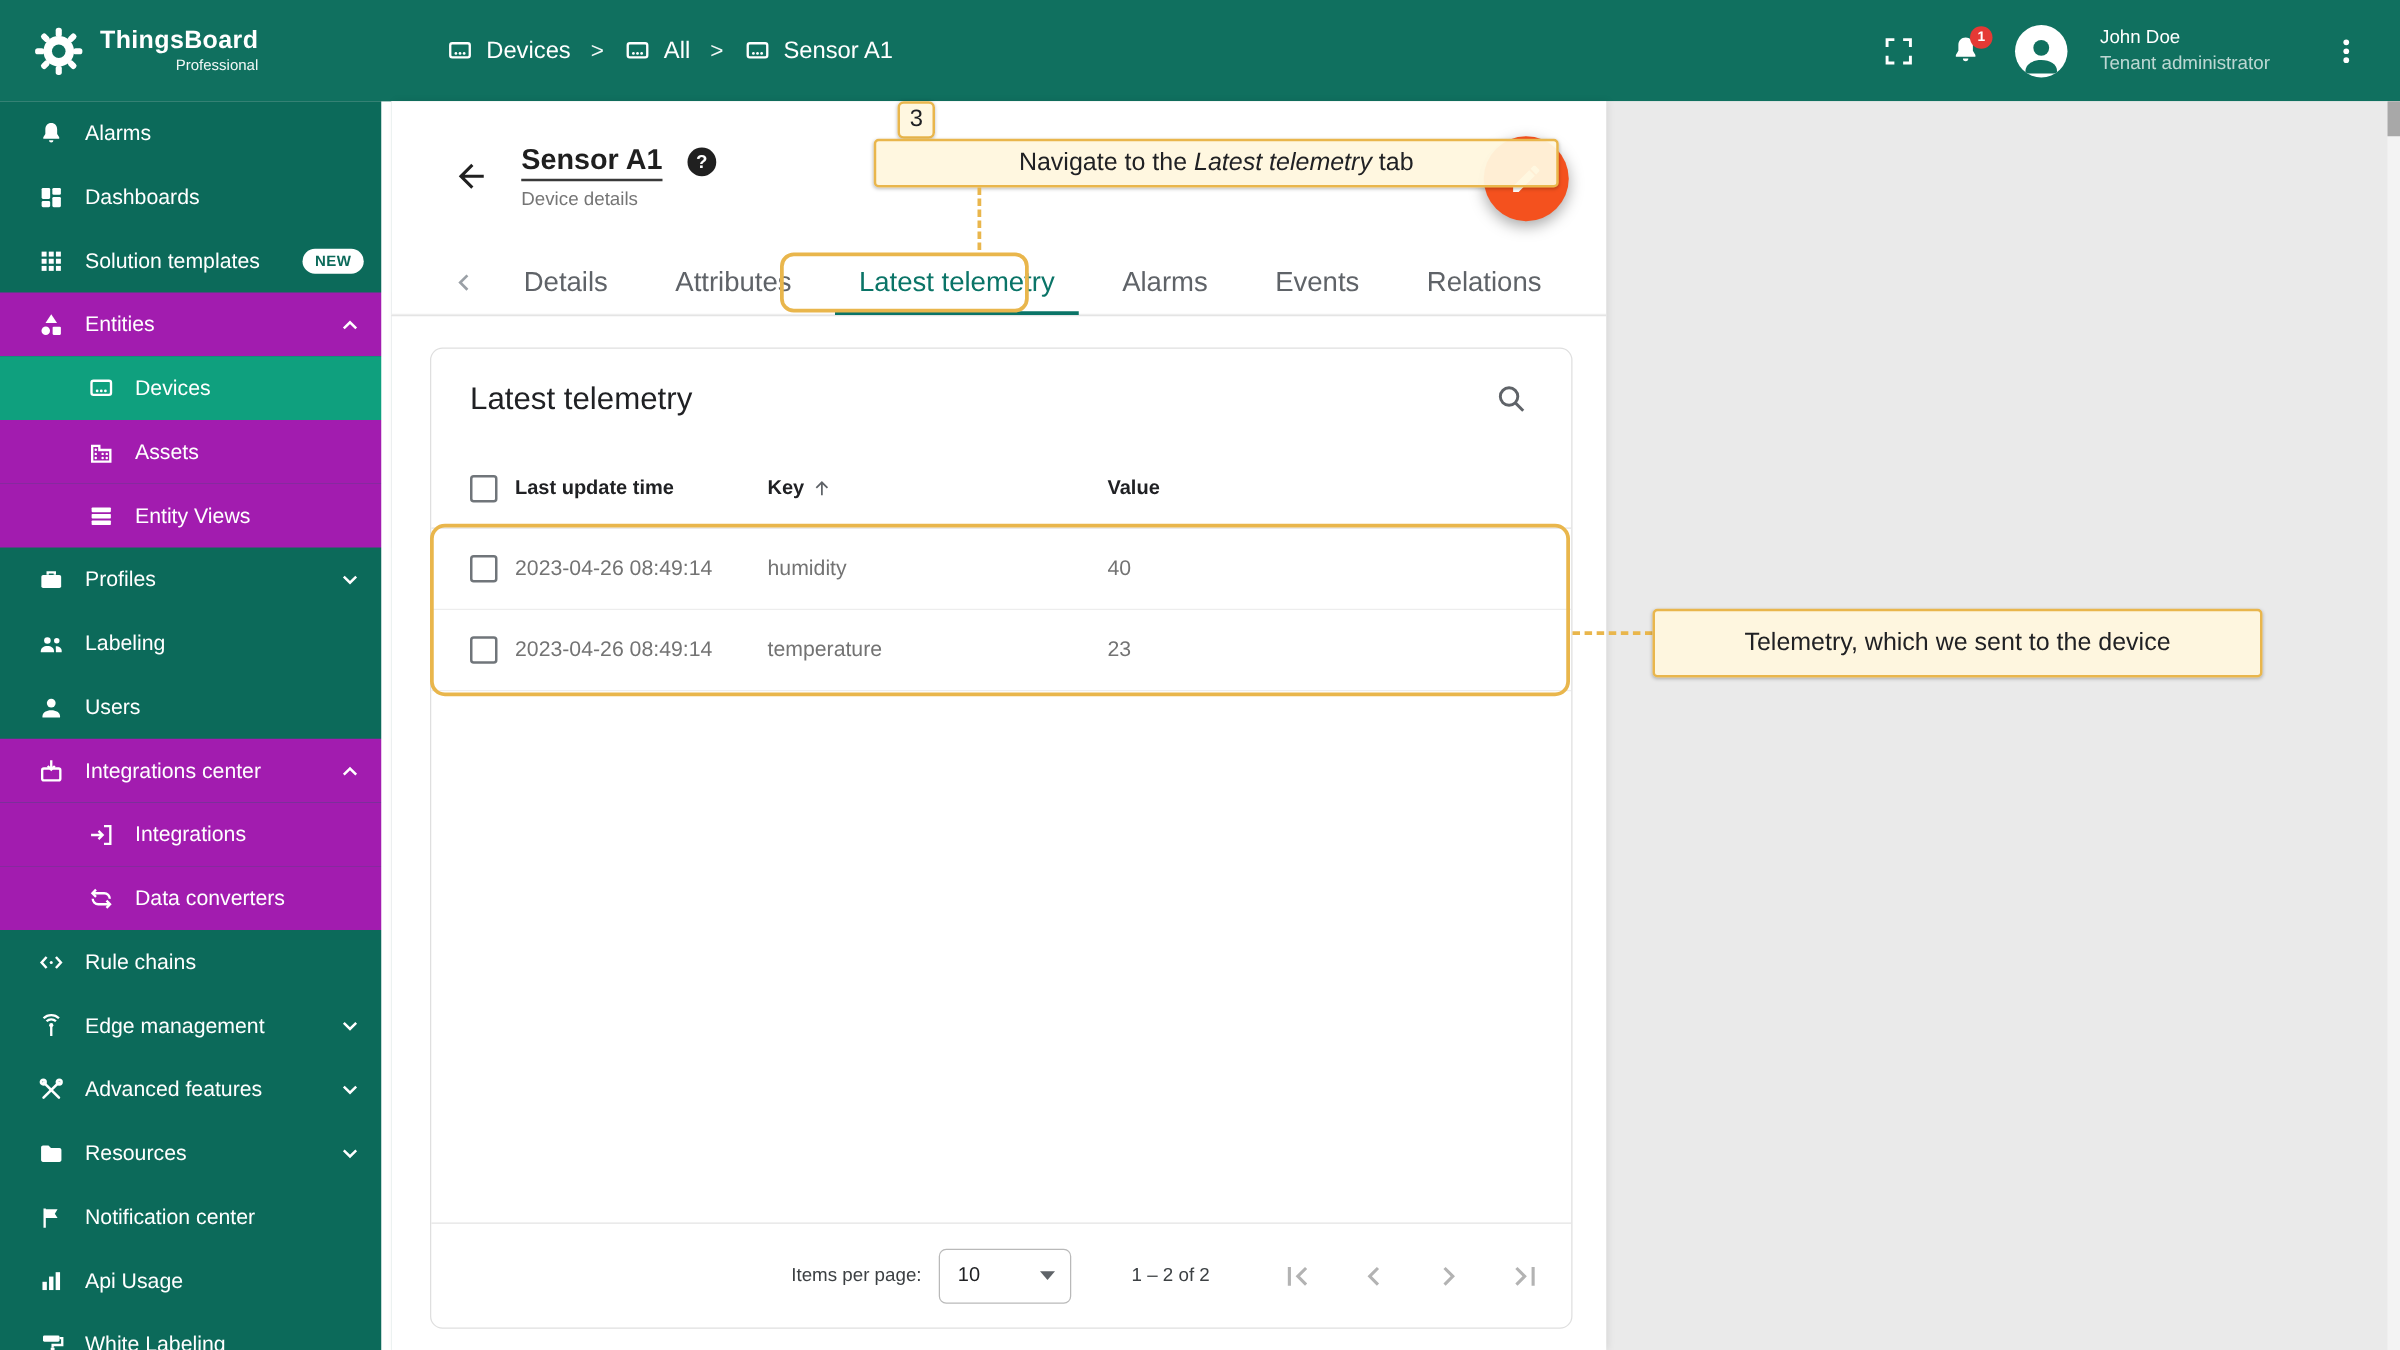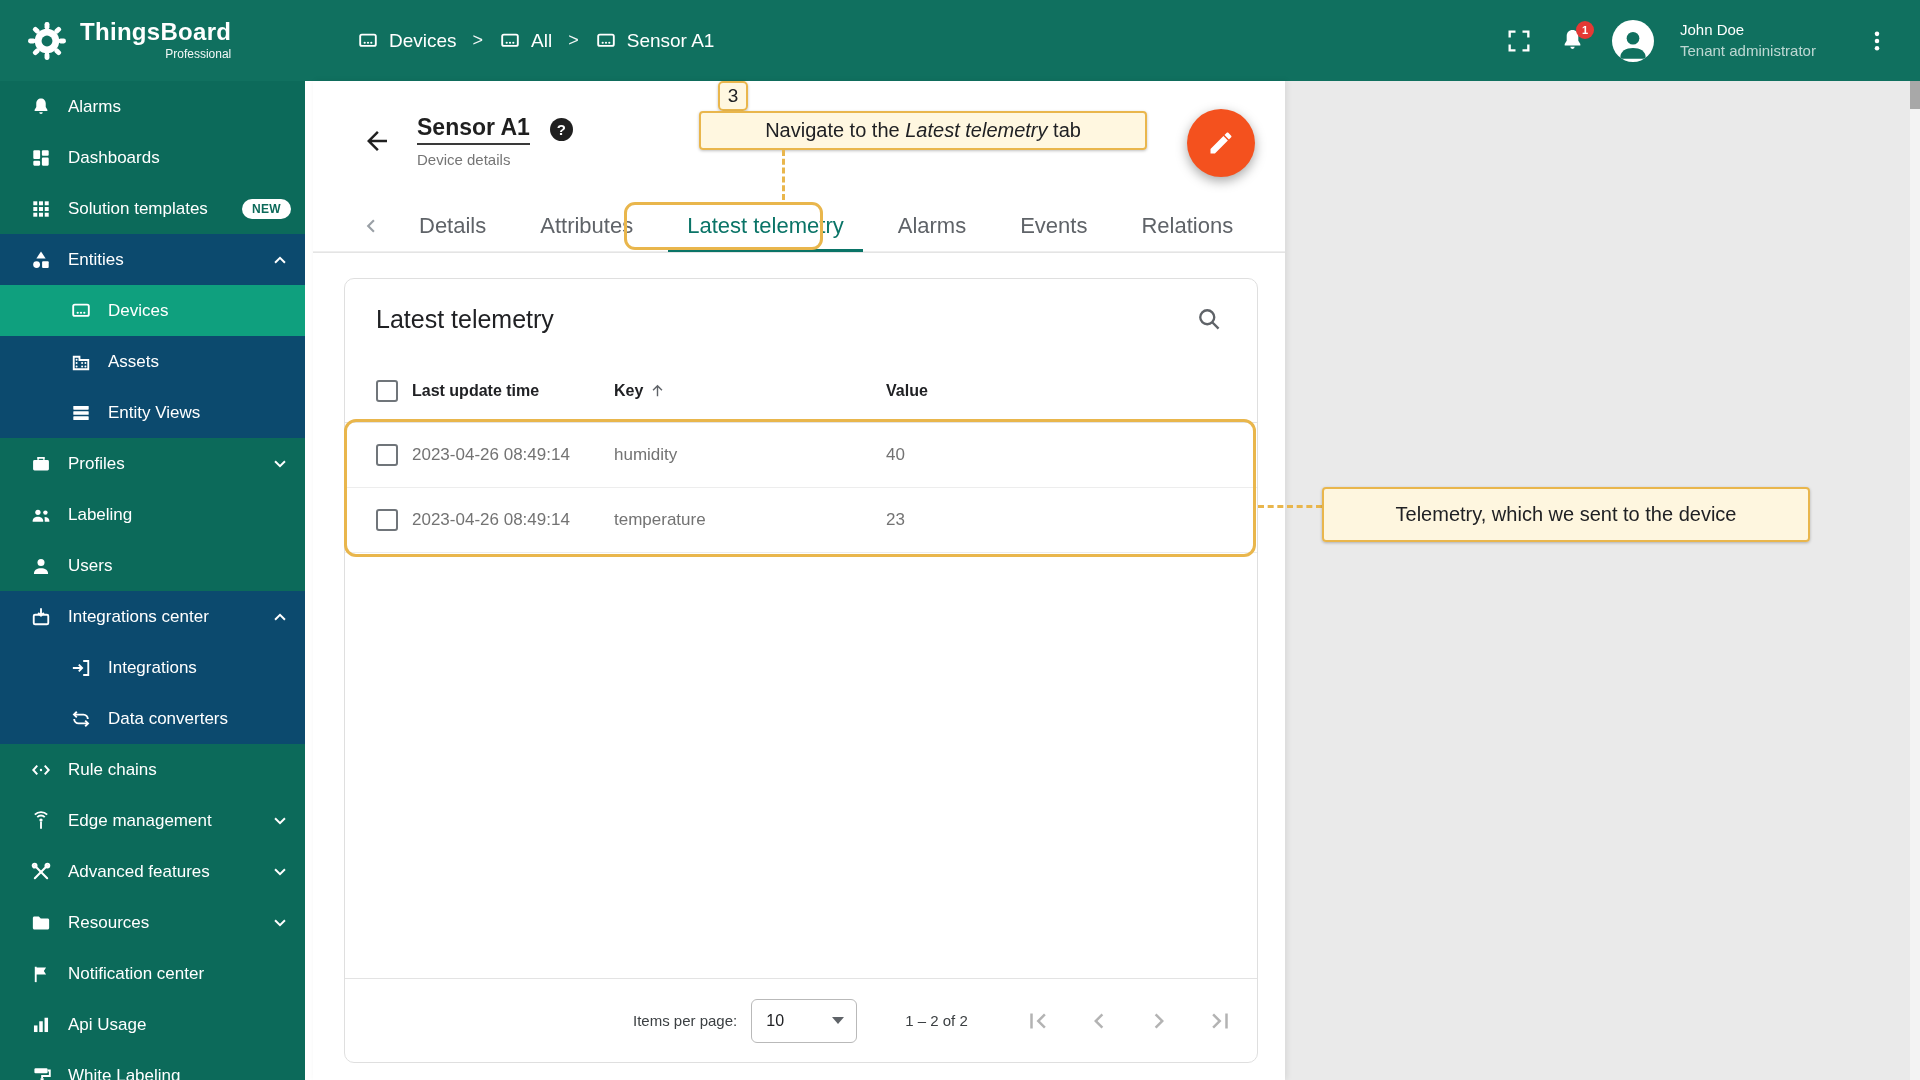--- a/index.html
+++ b/index.html
@@ -4,42 +4,42 @@
 <style>
   * { box-sizing: border-box; margin: 0; padding: 0; }
   html,body { width:1920px; height:1080px; overflow:hidden; }
   body { font-family: "Liberation Sans", "DejaVu Sans", sans-serif; background:#EAEAEA; }
   .page { position:relative; width:1920px; height:1080px; display:flex; flex-direction:column; overflow:hidden; }
 
   
   .topbar { flex:0 0 81px; background:#10705F; color:#fff; display:flex; align-items:center; padding-right:30px; }
   .logo { width:313px; flex:0 0 313px; display:flex; align-items:center; gap:12px; padding-left:26px; }
   .logo-text { display:flex; flex-direction:column; }
-  .logo-title { font-size:24px; font-weight:600; letter-spacing:.3px; line-height:1; }
+  .logo-title { font-size:20px; font-weight:600; letter-spacing:.3px; line-height:1; }
   .logo-sub { font-size:12px; align-self:flex-end; margin-top:3px; opacity:.95; }
   .crumbs { display:flex; align-items:center; gap:16px; font-size:19px; margin-left:44px; }
   .crumb { display:flex; align-items:center; gap:10px; cursor:pointer; }
   .crumb-sep { font-size:18px; opacity:.95; }
   .topbar-right { margin-left:auto; display:flex; align-items:center; gap:26px; }
   .icon-btn { display:flex; align-items:center; justify-content:center; cursor:pointer; }
   .bell-wrap { position:relative; }
   .bell-badge { position:absolute; top:-6px; right:-8px; min-width:18px; height:18px; border-radius:9px;
     background:#E53935; color:#fff; font-size:11px; font-weight:700; display:flex; align-items:center; justify-content:center; padding:0 4px; }
   .avatar { width:42px; height:42px; border-radius:50%; background:#fff; overflow:hidden; display:flex; align-items:flex-end; justify-content:center; cursor:pointer; }
   .user-block { display:flex; flex-direction:column; line-height:1.35; width:158px; }
   .user-name { font-size:15px; color:#fff; }
   .user-role { font-size:15px; color:rgba(255,255,255,.72); }
 
   
   .body { flex:1; display:flex; min-height:0; }
   .sidebar { width:313px; flex:0 0 313px; background:#0C6A5A; color:#fff; position:relative; overflow:hidden; }
   .sb-scroll { position:absolute; top:0; right:0; bottom:0; width:8px; background:#fff; }
   .nav-item { height:51px; display:flex; align-items:center; gap:16px; padding:0 22px 0 30px; font-size:17px; font-weight:500; cursor:pointer; }
   .nav-item.child { padding-left:70px; }
-  .nav-item.group { background:#0c4a6e; }
+  .nav-item.group { background:#a21caf; }
   .nav-item.active { background:#0FA07E; }
   .i { width:22px; height:22px; flex:0 0 22px; }
   .chev { margin-left:auto; display:flex; }
   .badge-new { margin-left:auto; background:#fff; color:#0C6A5A; font-size:12px; font-weight:700; padding:3px 10px; border-radius:11px; letter-spacing:.3px; }
   .nav-label { white-space:nowrap; }
 
   
   .main { flex:1; display:flex; min-width:0; background:#EAEAEA; }
   .panel { width:972px; flex:0 0 972px; background:#fff; display:flex; flex-direction:column; position:relative; box-shadow:2px 0 6px rgba(0,0,0,.08); }
   .device-header { height:119px; flex:0 0 119px; display:flex; align-items:center; padding-left:46px; gap:22px; position:relative; z-index:2; }
@@ -91,21 +91,21 @@
 
   
   .page-scrollbar { position:absolute; right:0; top:81px; bottom:0; width:10px; background:#F3F3F3; }
   .page-scroll-thumb { position:absolute; top:0; right:0; width:10px; height:28px; background:#A8A8A8; }
 
   
   .ann { position:absolute; z-index:20; }
   .ann-box { border:2px solid #E9B64C; background:rgba(255,247,222,.95); border-radius:4px;
     display:flex; align-items:center; justify-content:center; font-size:20px; color:#202124; box-shadow:0 1px 3px rgba(0,0,0,.25); }
   .ann-step-num { left:718px; top:81px; width:30px; height:30px; font-size:19px; border-radius:5px; }
-  .ann-step-call { left:699px; top:111px; width:448px; height:39px; white-space:pre; }
+  .ann-step-call { left:699px; top:111px; width:548px; height:39px; white-space:pre; }
   .ann-step-call i { font-style:italic; }
   .ann-vline { left:782px; top:150px; height:50px; width:0; border-left:3px dashed #E9B64C; }
   .ann-rows-box { left:344px; top:419px; width:912px; height:138px; border:3px solid #E9B64C; border-radius:12px; background:transparent; pointer-events:none; }
   .ann-hline { left:1258px; top:505px; width:64px; height:0; border-top:3px dashed #E9B64C; }
   .ann-note { left:1322px; top:487px; width:488px; height:55px; }
 </style>
 </head>
 <body>
 
 <div class="page">

